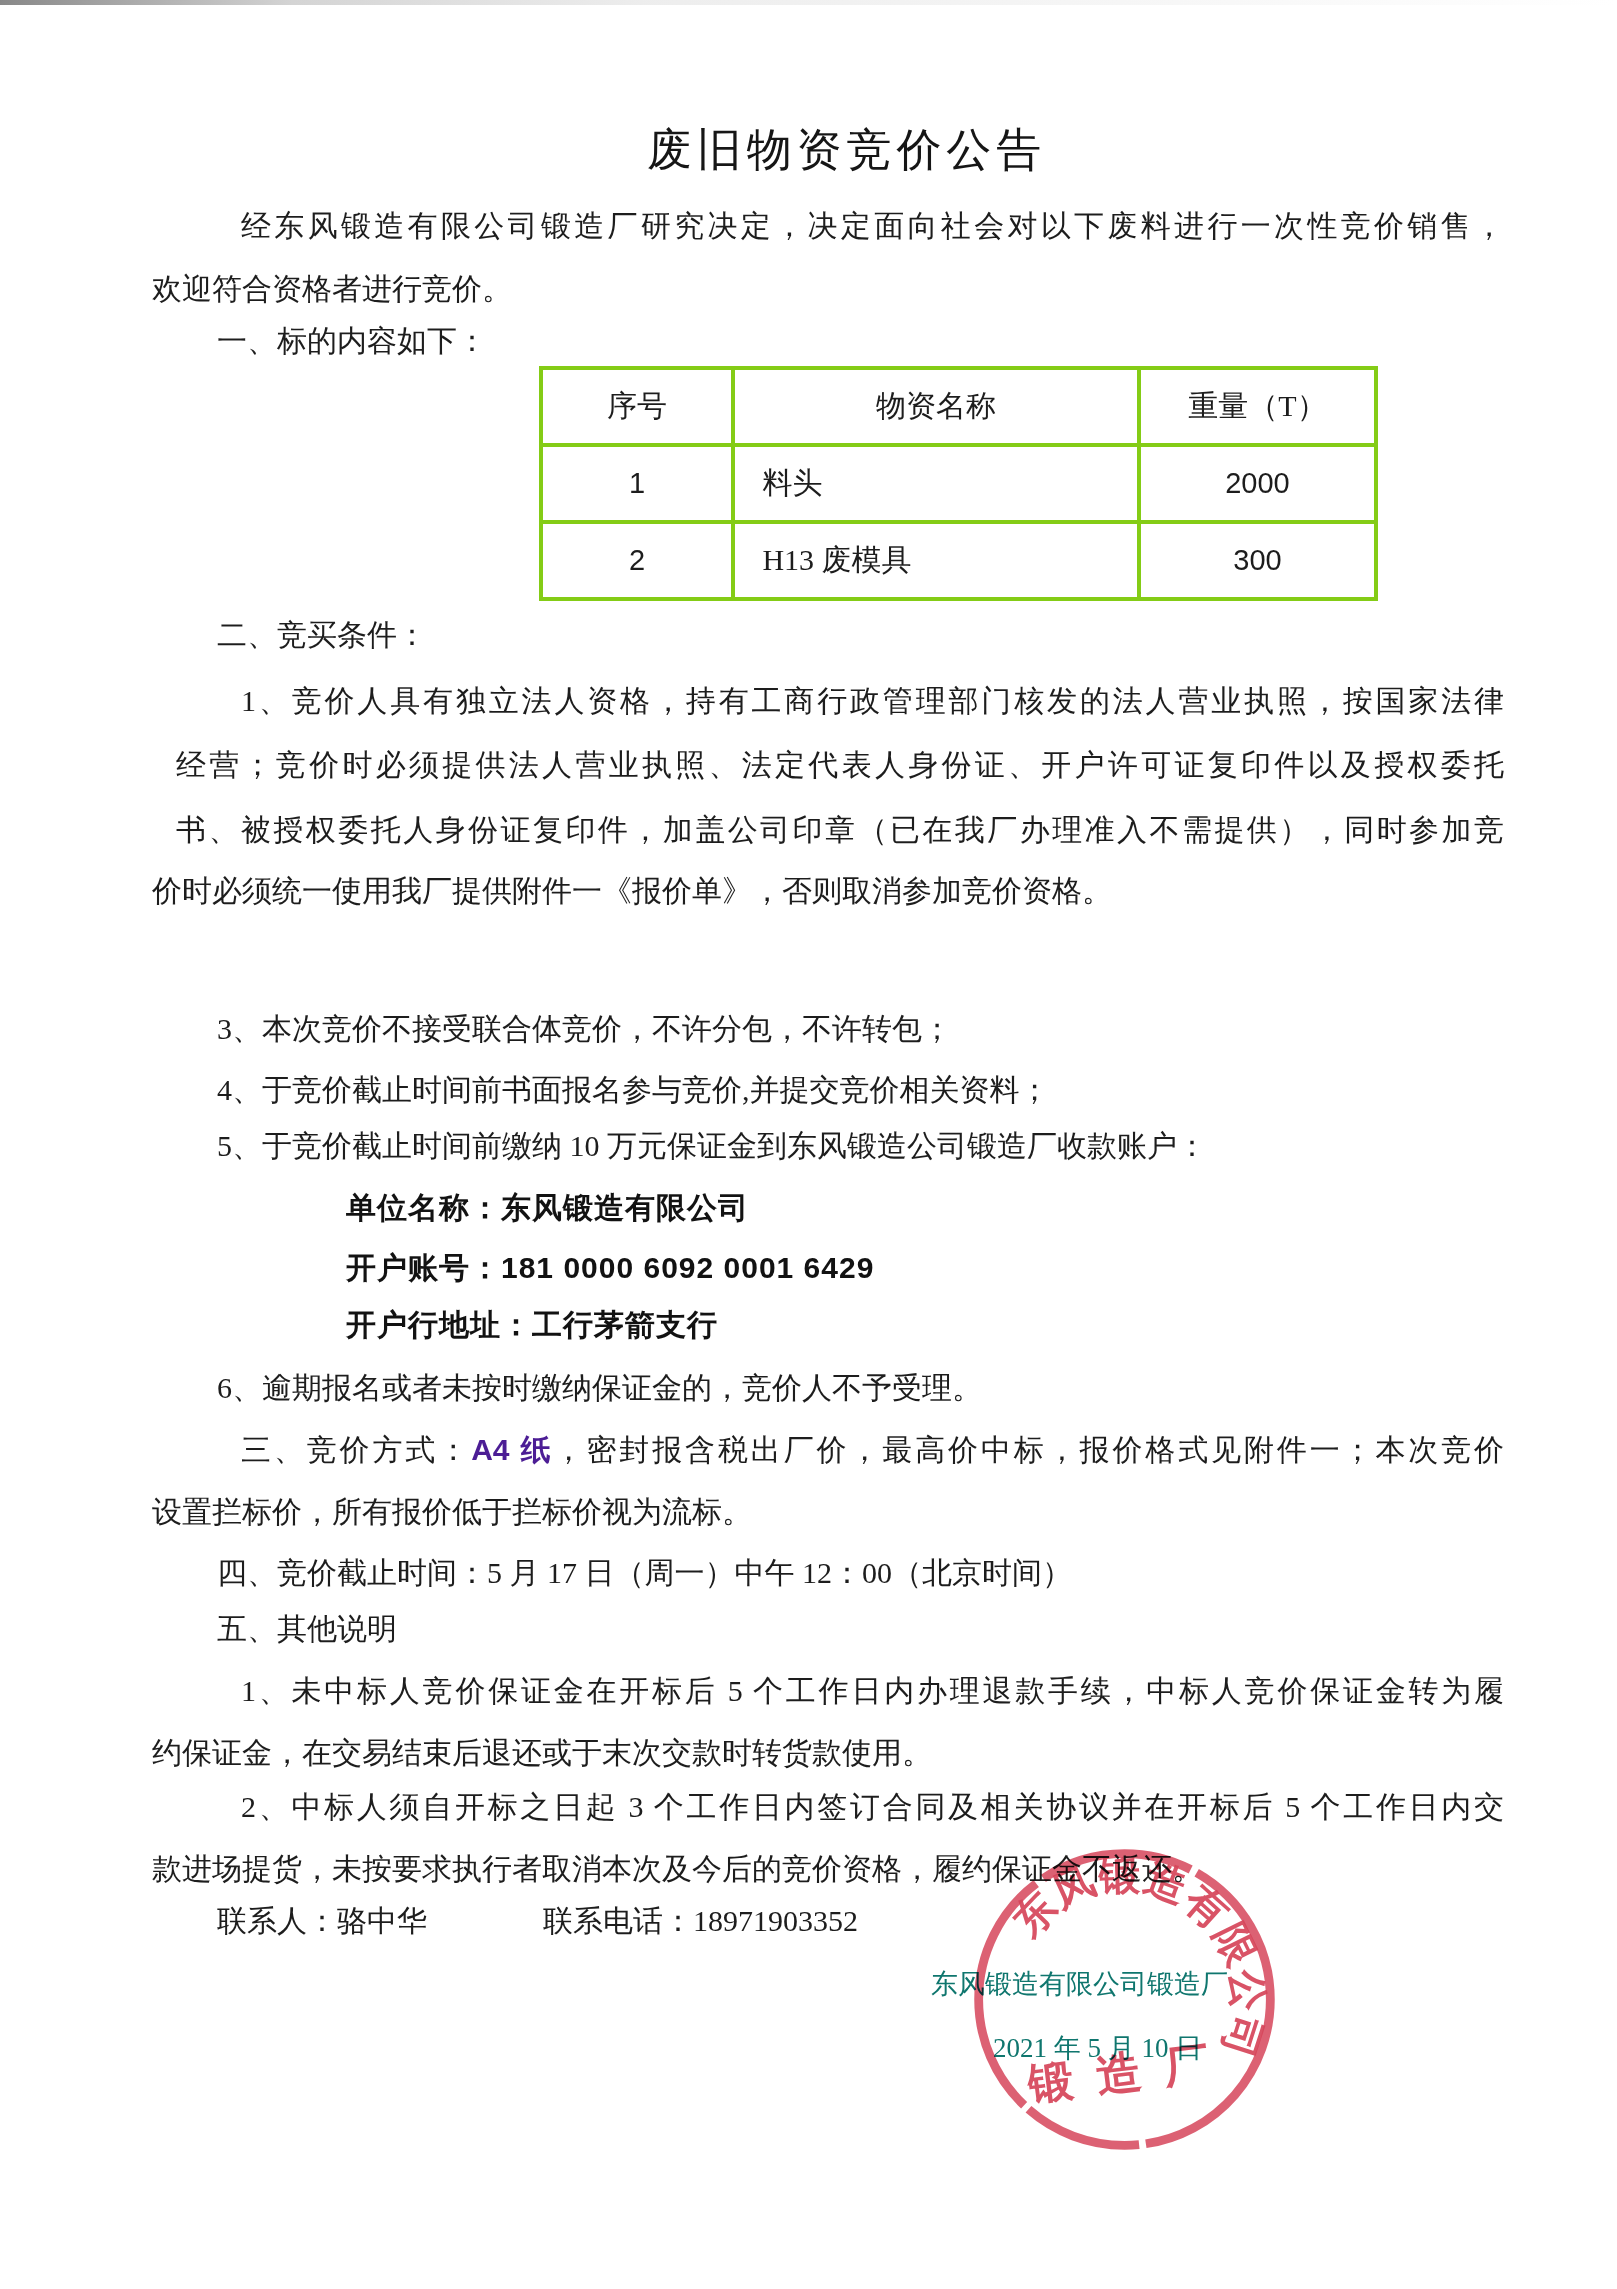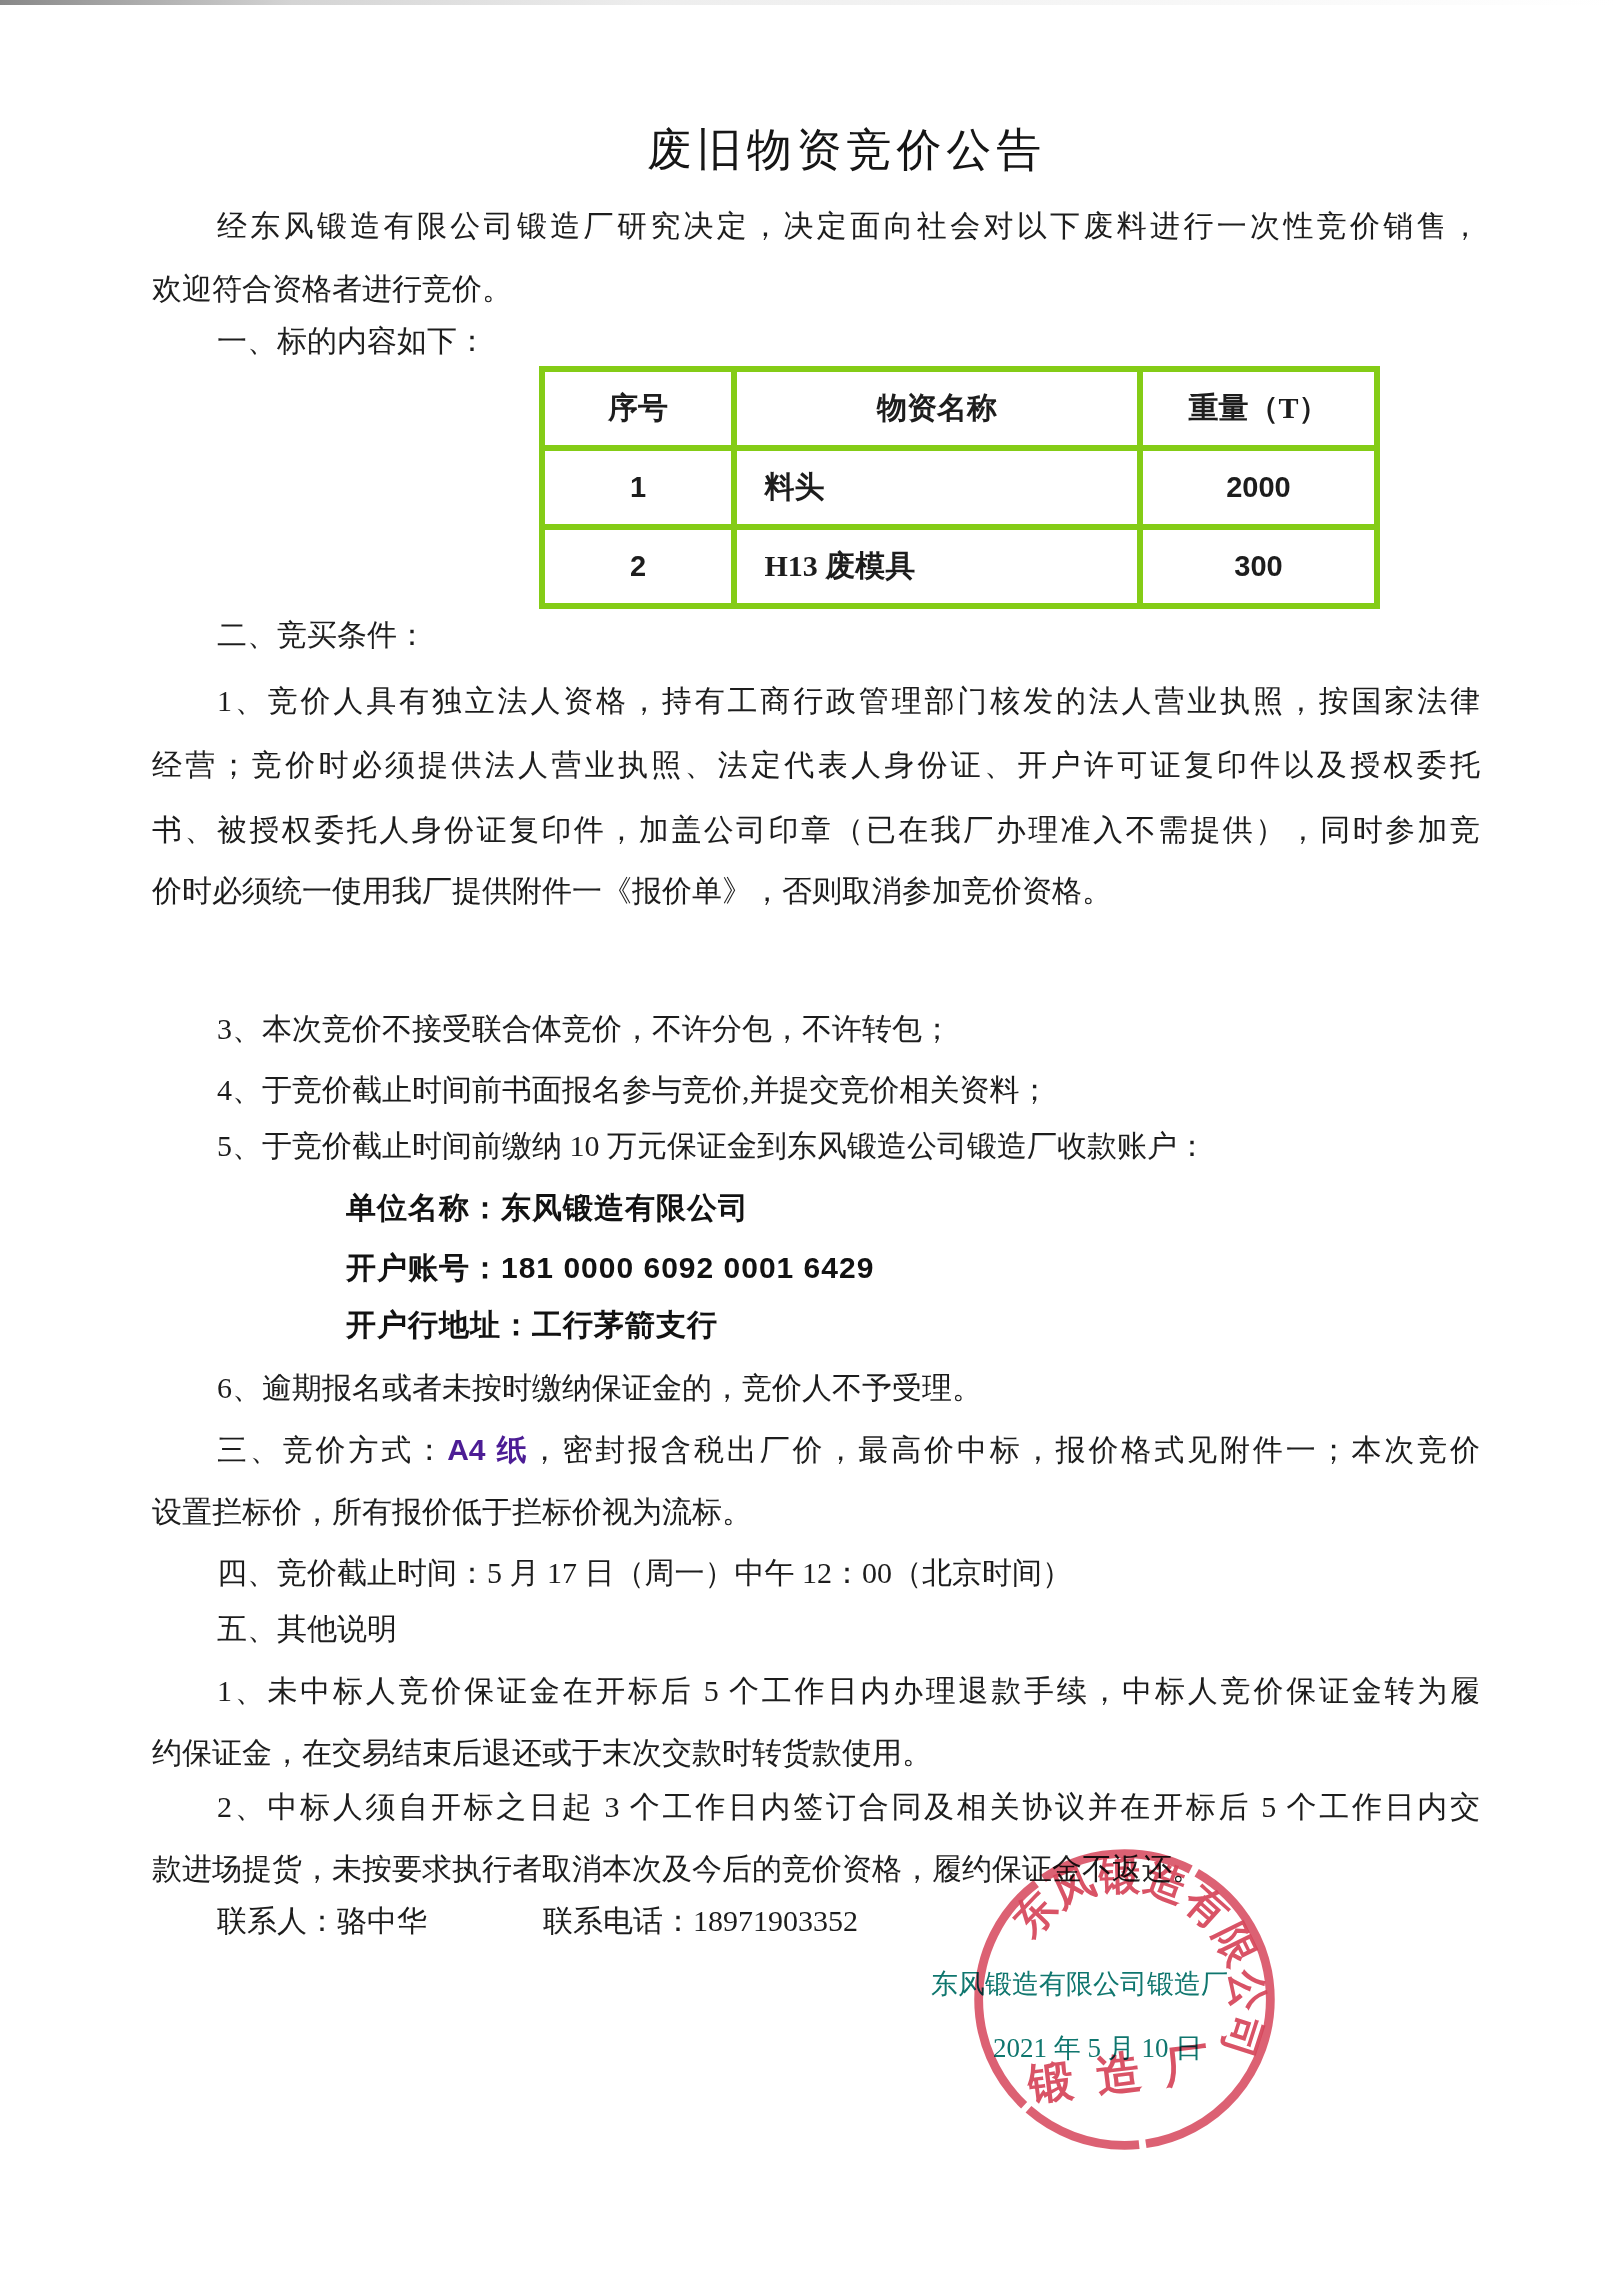--- a/index.html
+++ b/index.html
@@ -23,43 +23,43 @@
     text-align: center;
     font-size: 45px; line-height: 55px; letter-spacing: 4.9px;
     color: #161616;
     margin-left: 38px;
   }
   .line {
     position: absolute; left: 152px; width: 1328px;
     font-size: 30px; line-height: 39px; height: 41px;
     white-space: nowrap;
   }
-  .wrap { white-space: normal; }
+  .wrap { white-space: normal; margin-left: 24px; }
   .stretch { text-align: justify; text-align-last: justify; }
   .indent { padding-left: 65px; box-sizing: border-box; }
   .bank {
     padding-left: 194px; box-sizing: border-box;
     font-family: "Liberation Sans", "DejaVu Sans", sans-serif;
     font-weight: 700; color: #121212; letter-spacing: 1px;
   }
   .bold-sans {
     font-family: "Liberation Sans", "DejaVu Sans", sans-serif;
     font-weight: 700; color: #4c1d95;
   }
   .contact-gap { display: inline-block; width: 116px; }
   .sig-line { position: absolute; font-size: 27px; line-height: 39px; color: #0f766e; }
   
   .goods-table {
     position: absolute; top: 366px; left: 539px;
     border-collapse: collapse; table-layout: fixed;
     font-size: 30px; color: #1d1d1d;
   }
   .goods-table td, .goods-table th {
-    border: 6px solid #84cc16;
-    font-weight: bold;
+    border: 4px solid #84cc16;
+    font-weight: normal;
     text-align: center; vertical-align: middle;
     padding: 16px;
   }
   .goods-table .name-cell { text-align: left; padding-left: 27.4px; }
   .goods-table .num {
     font-family: "Liberation Sans", "DejaVu Sans", sans-serif;
     font-size: 29px;
   }
   .row-h { height: 59px; }
   .head-h { height: 59px; }

